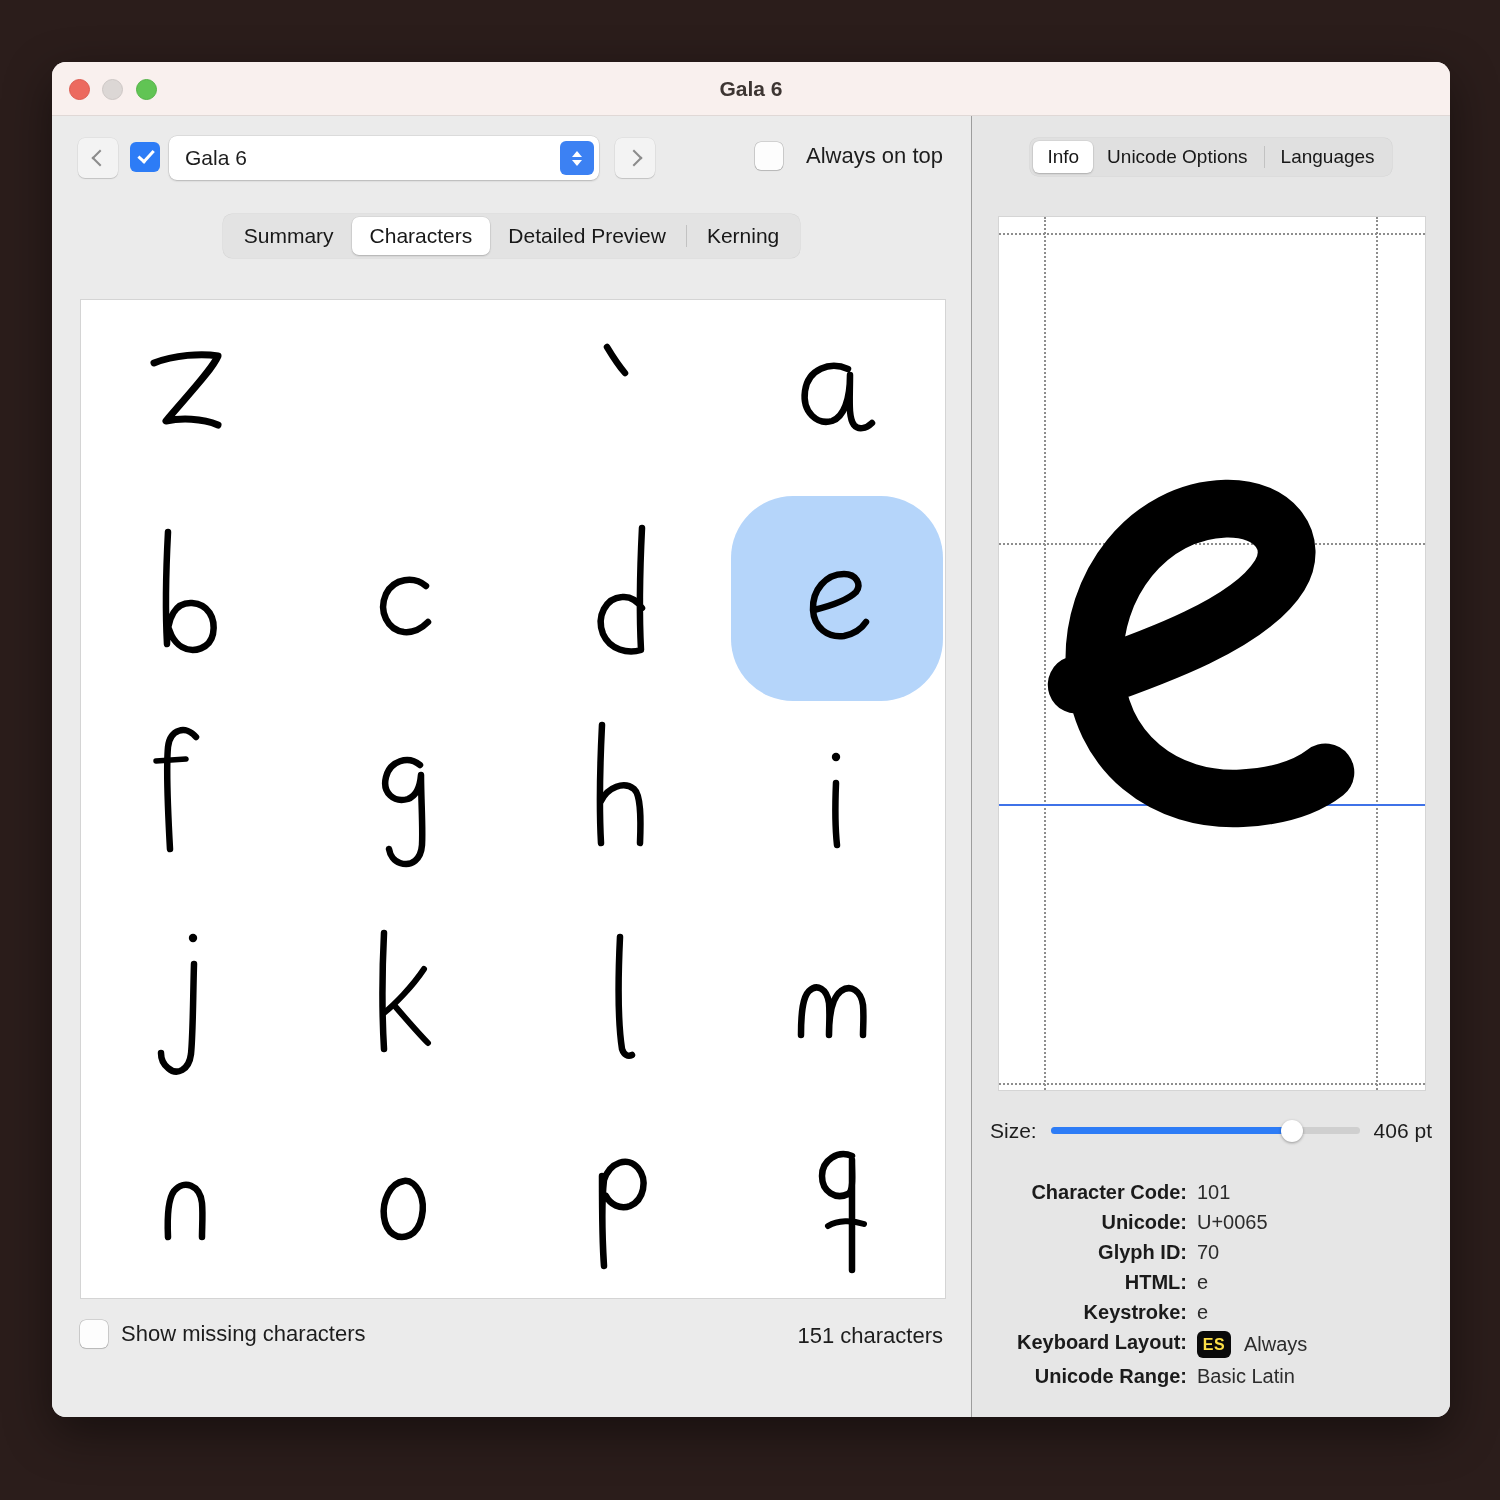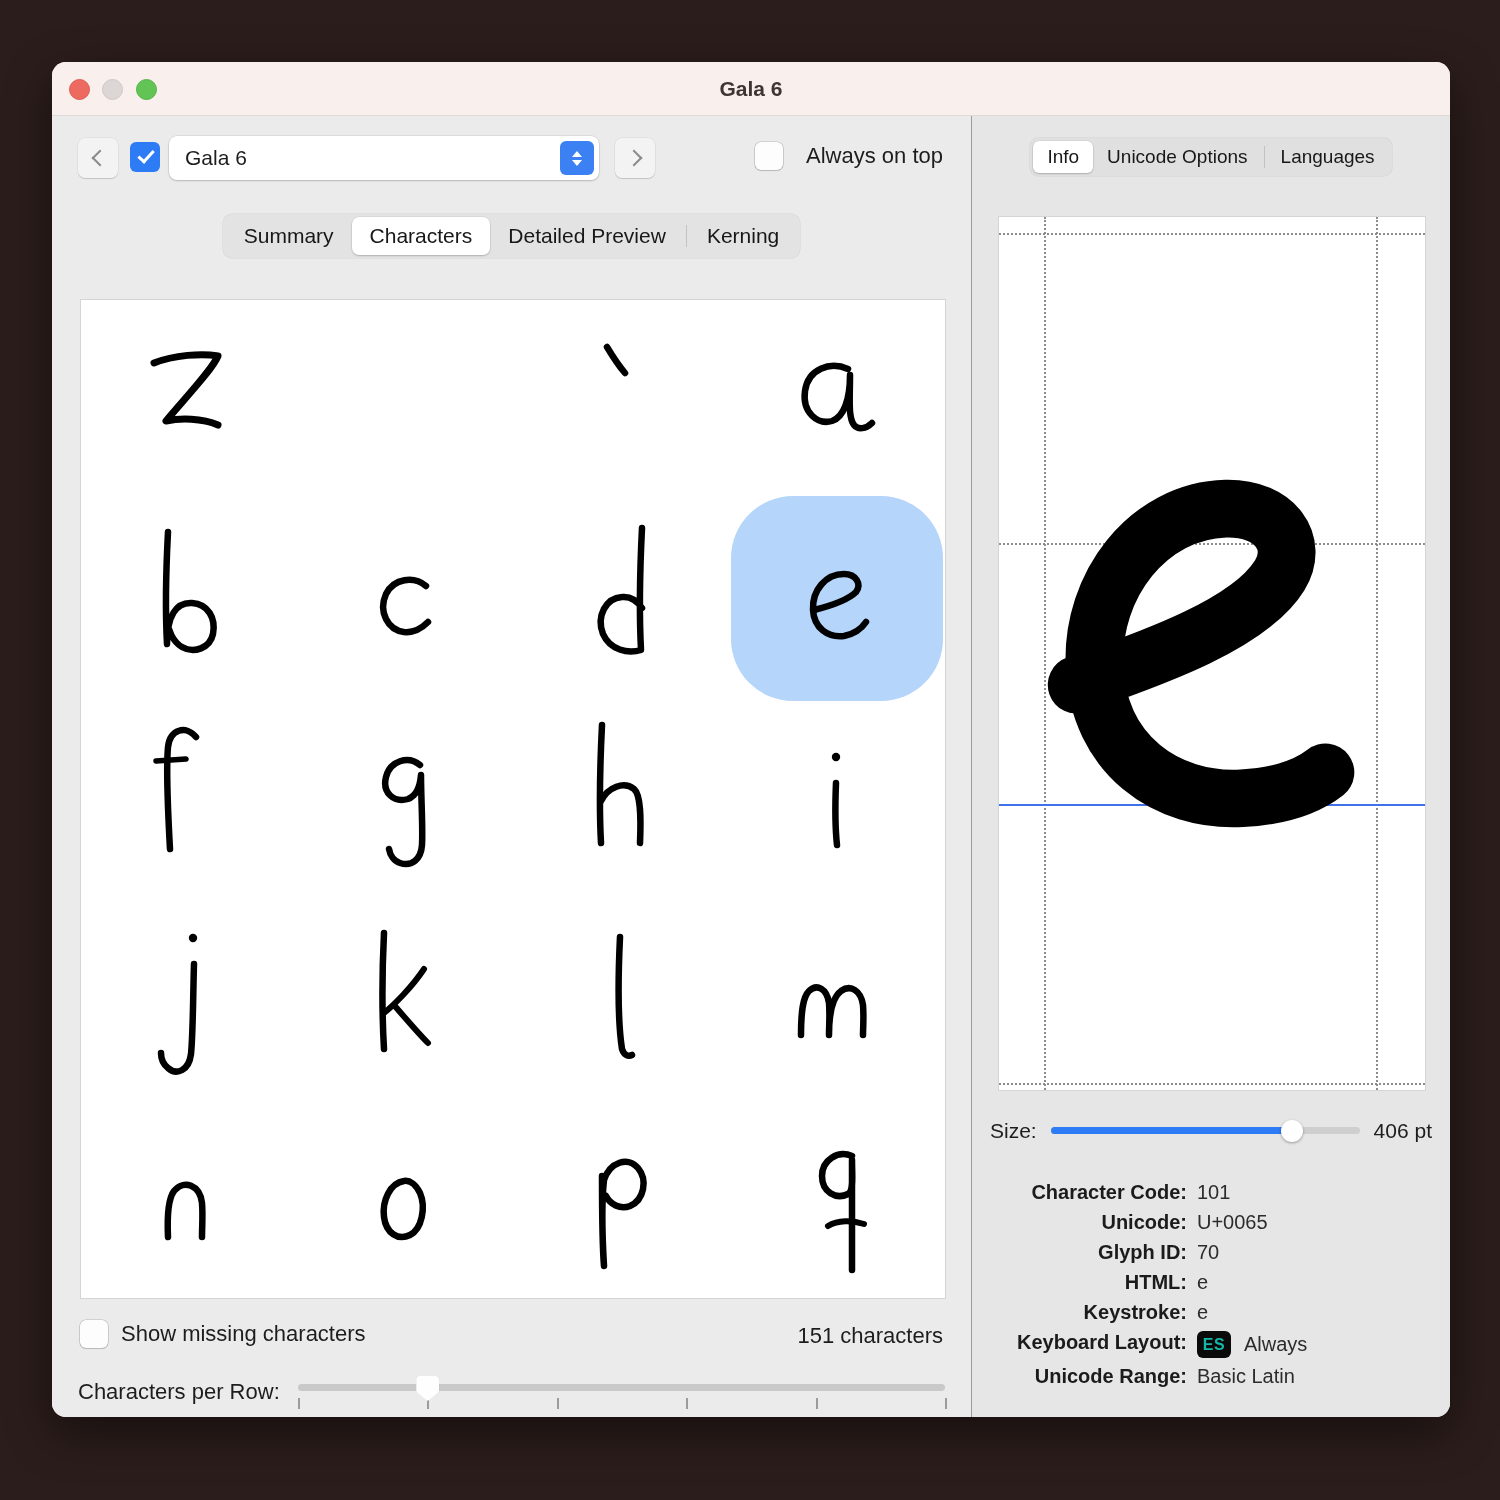--- a/index.html
+++ b/index.html
@@ -237,21 +237,21 @@
     display: grid;
     grid-template-columns: 190px auto;
     column-gap: 10px; row-gap: 7px;
     padding-left: 25px;
   }
   .info-key { font-size: 20px; font-weight: bold; color: #1b1b1b; text-align: right; }
   .info-val { font-size: 20px; color: #2c2c2c; display: flex; align-items: center; gap: 13px; }
   #kb-badge {
     display: inline-flex; align-items: center; justify-content: center;
     width: 34px; height: 27px; border-radius: 6px;
-    background: #0a0a0a; color: #14b8a6;
+    background: #0a0a0a; color: #fde047;
     font-size: 16px; font-weight: bold; letter-spacing: 0.5px;
   }
 </style>
 </head>
 <body>
 
 <div id="window">
 
   <div id="titlebar">
     <div class="traffic close"></div>
@@ -417,35 +417,20 @@
           </svg>
         </div>
       </div>
 
       <div id="show-missing">
         <span id="sm-box"></span>
         <span id="sm-label">Show missing characters</span>
       </div>
       <div id="char-count">151 characters</div>
 
-      <div id="cpr-row">
-        <span id="cpr-label">Characters per Row:</span>
-        <span id="cpr-slider">
-          <span id="cpr-track"></span>
-          <span id="cpr-ticks">
-              <i style="left: 0%;"></i>
-              <i style="left: 20%;"></i>
-              <i style="left: 40%;"></i>
-              <i style="left: 60%;"></i>
-              <i style="left: 80%;"></i>
-              <i style="left: 100%;"></i>
-            </span>
-          <span id="cpr-thumb" style="left: 20%;"></span>
-        </span>
-      </div>
     </div>
 
     <div id="right-pane">
 
       <div id="rtabs">
         <div id="rtabstrip">
           <div class="rtab active">Info</div>
           <div class="rtab">Unicode Options</div>
           <div class="tab-sep"></div>
           <div class="rtab">Languages</div>

